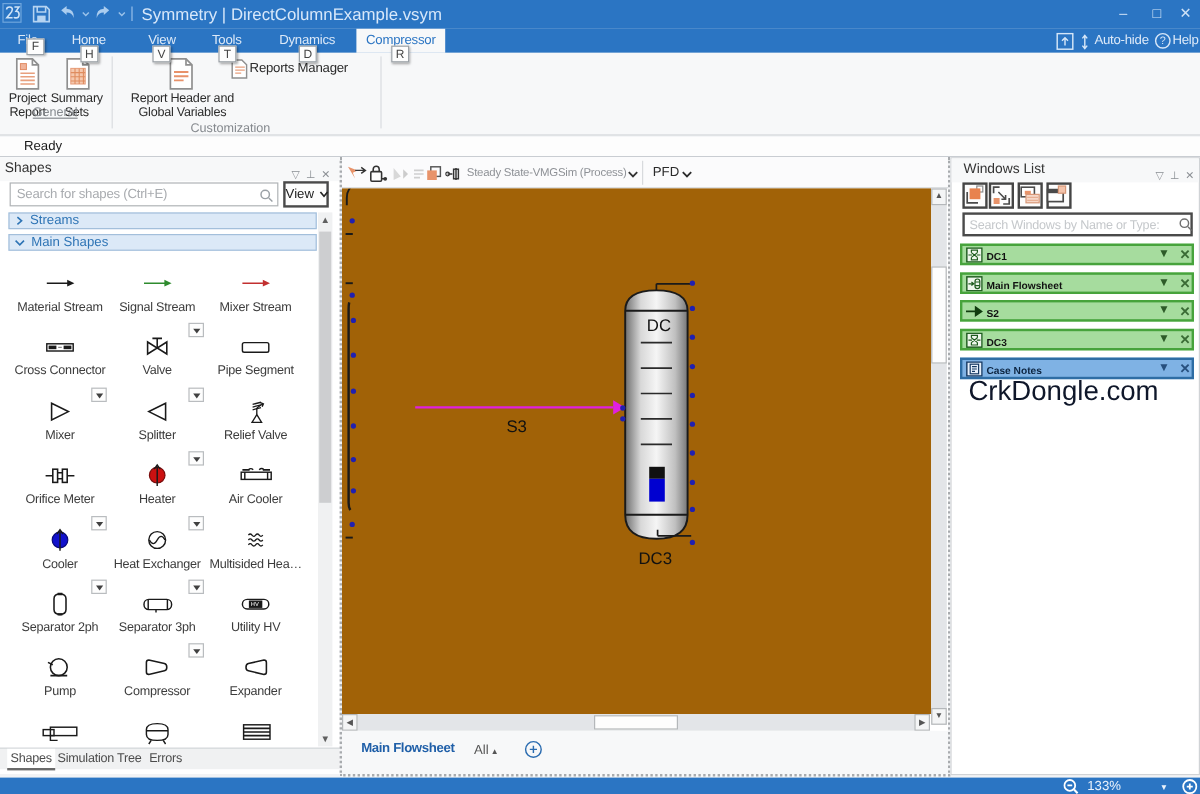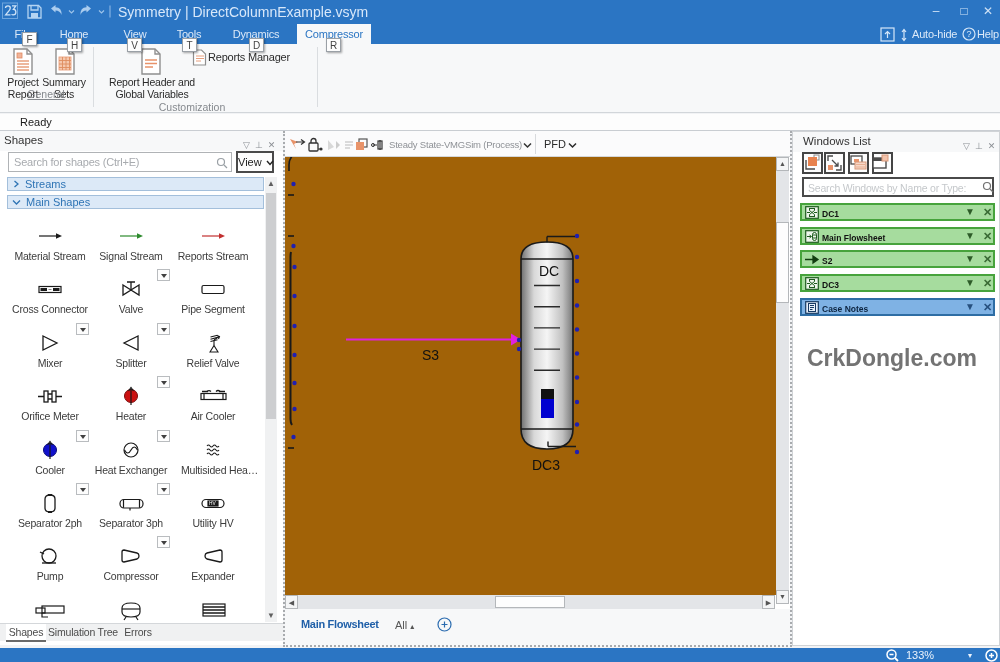--- a/index.html
+++ b/index.html
@@ -190,21 +190,21 @@
             <path d="M28 9.2 L34 12 L28 14.8 Z" fill="#2e8b2e"></path>
           </g>
         </svg>
       <div class="shname" style="left:86px;top:119px;">Signal Stream</div>
       <svg class="abs" style="left:191px;top:93px" width="44" height="24" viewBox="0 0 44 24">
           <g>
             <path d="M11 12 H29" stroke="#c23030" stroke-width="1.2" fill="none"></path>
             <path d="M28 9.2 L34 12 L28 14.8 Z" fill="#c23030"></path>
           </g>
         </svg>
-      <div class="shname" style="left:168px;top:119px;">Reports Stream</div>
+      <div class="shname" style="left:168px;top:119px;">Mixer Stream</div>
       <svg class="abs" style="left:28px;top:146px" width="44" height="24" viewBox="0 0 44 24">
           <g>
             <rect x="11" y="9.5" width="22" height="6" fill="none" stroke="#1a1a1a" stroke-width="1.2"></rect>
             <rect x="12.5" y="11" width="6.5" height="3" fill="#1a1a1a"></rect>
             <rect x="25" y="11" width="6.5" height="3" fill="#1a1a1a"></rect>
             <path d="M20.5 12.5 h3" stroke="#8a8a8a" stroke-width="1"></path>
           </g>
         </svg>
       <div class="shname" style="left:5px;top:172px;">Cross Connector</div>
       <svg class="abs" style="left:109px;top:146px" width="44" height="24" viewBox="0 0 44 24">
@@ -284,21 +284,21 @@
             <path d="M15.5 12 q3.3 6 6.5 0 q3.3 -6 6.5 0"></path>
           </g>
         </svg>
       <div class="shname" style="left:86px;top:333px;">Heat Exchanger</div>
       <div class="ddbtn" style="left:157px;top:299px;"></div>
       <svg class="abs" style="left:191px;top:307px" width="44" height="24" viewBox="0 0 44 24">
           <g stroke="#1a1a1a" fill="none" stroke-width="1.1">
             <path d="M16 8 q1.5 -2 3 0 q1.5 2 3 0 q1.5 -2 3 0 q1.5 2 3 0 M16 12 q1.5 -2 3 0 q1.5 2 3 0 q1.5 -2 3 0 q1.5 2 3 0 M16 16 q1.5 -2 3 0 q1.5 2 3 0 q1.5 -2 3 0 q1.5 2 3 0"></path>
           </g>
         </svg>
-      <div class="shname" style="left:168px;top:333px;text-align:right;">Multisided Hea…</div>
+      <div class="shname" style="left:168px;top:333px;">Multisided Hea…</div>
       <svg class="abs" style="left:28px;top:360px" width="44" height="24" viewBox="0 0 44 24">
           <g stroke="#1a1a1a" fill="none" stroke-width="1.3">
             <path d="M17 8 Q17 4 22 4 Q27 4 27 8 L27 17 Q27 21 22 21 Q17 21 17 17 Z"></path>
             <path d="M20 4 h4 M20 21 h4" stroke-width="2"></path>
           </g>
         </svg>
       <div class="shname" style="left:5px;top:386px;">Separator 2ph</div>
       <div class="ddbtn" style="left:76px;top:352px;"></div>
       <svg class="abs" style="left:109px;top:360px" width="44" height="24" viewBox="0 0 44 24">
           <g stroke="#1a1a1a" fill="none" stroke-width="1.2">
@@ -567,21 +567,21 @@
         <rect x="0.7" y="0.7" width="12.6" height="11.6" fill="#e8f0fa" stroke="#173a63" stroke-width="1.2"></rect>
         <g stroke="#173a63" stroke-width="1" fill="none">
           <rect x="3.5" y="2.5" width="7" height="8"></rect>
           <path d="M5 4.5 h4 M5 6.5 h4 M5 8.5 h2.5"></path>
         </g>
       </svg>
       <div class="wltxt" style="color:#0c2440;">Case Notes</div>
       <div class="wlpin" style="color:#27507e;">▼</div>
       <div class="wlx" style="color:#27507e;">✕</div>
   </div>
-  <div class="abs" style="left:807px;top:312px;font-size:23px;font-weight:bold;color:#737373;margin-top:33px;">CrkDongle.com</div>
+  <div class="abs" style="left:807px;top:312px;font-size:23px;font-weight:normal;color:#0f172a;">CrkDongle.com</div>
 
   <div id="statusbar">
     <svg class="abs" style="left:886px;top:1px" width="13" height="13" viewBox="0 0 13 13">
       <circle cx="5.5" cy="5.5" r="4.5" fill="none" stroke="#fff" stroke-width="1.5"></circle>
       <path d="M3.5 5.5 h4" stroke="#fff" stroke-width="1.5"></path>
       <path d="M9 9 L12 12" stroke="#fff" stroke-width="1.8"></path>
     </svg>
     <div style="left:906px;top:1px;font-size:11px;">133%</div>
     <div style="left:968px;top:3px;font-size:8px;">▾</div>
     <svg class="abs" style="left:985px;top:1px" width="13" height="13" viewBox="0 0 13 13">

